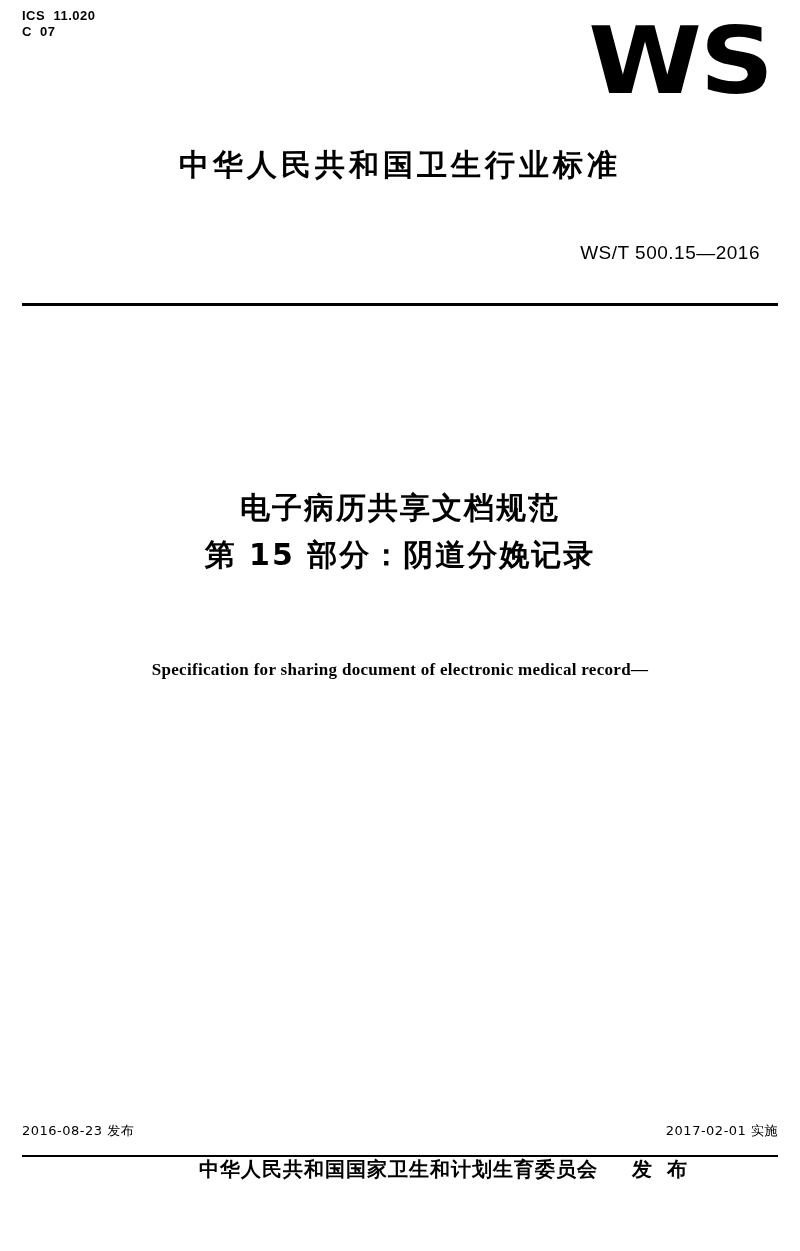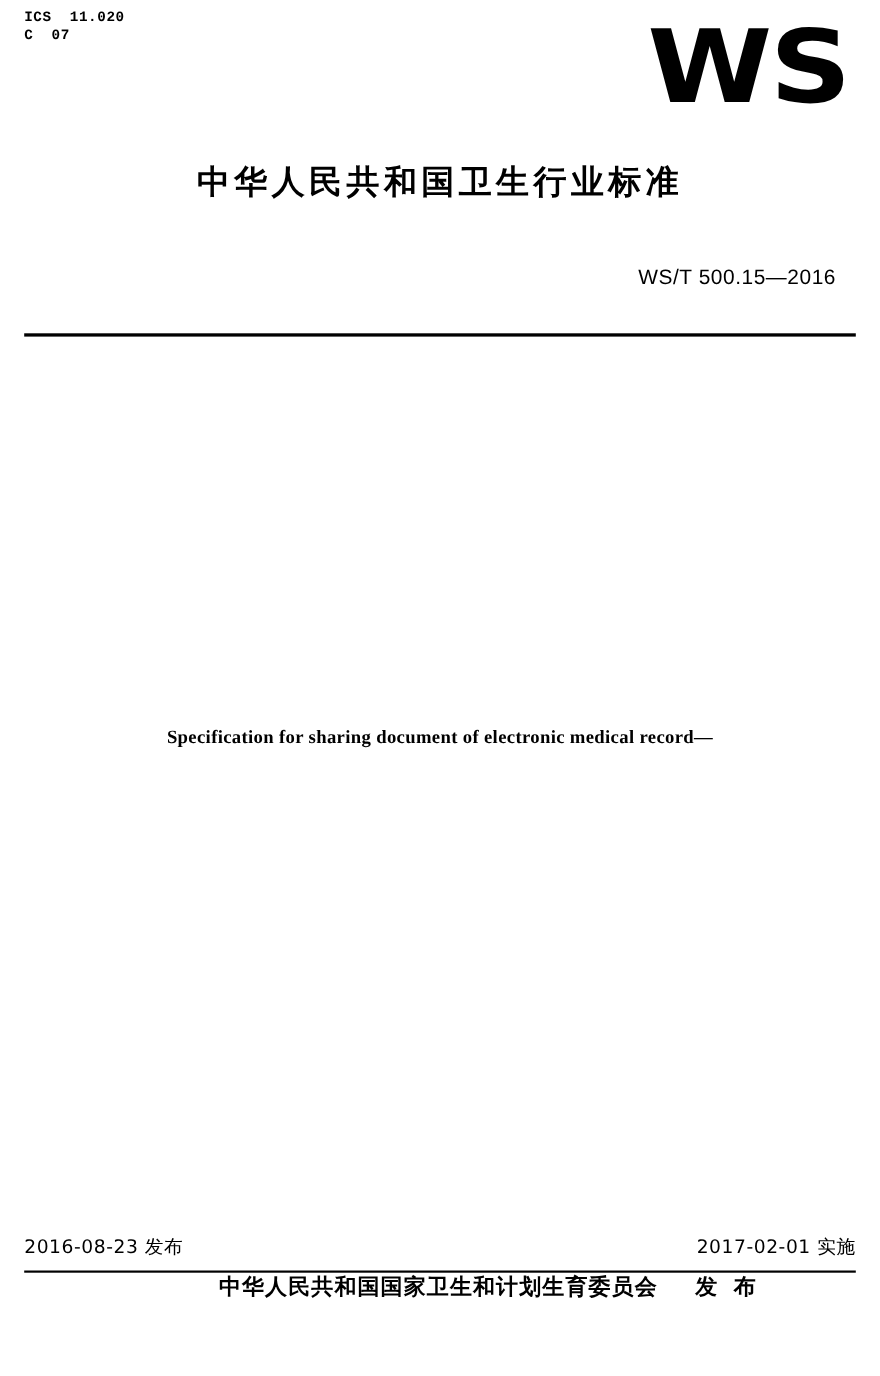--- a/index.html
+++ b/index.html
@@ -25,21 +25,21 @@
   }
 
   
   .ics-block {
     position: absolute;
     left: 22px;
     top: 8px;
     line-height: 1.25;
   }
   .ics-line {
-    font-family: Liberation Mono, monospace;
+    font-family: Liberation Sans, sans-serif;
     font-weight: bold;
     font-size: 13px;
     letter-spacing: 0.5px;
     white-space: pre;
   }
 
   
   .ws-logo {
     position: absolute;
     right: 28px;
@@ -126,21 +126,21 @@
   
   .dates {
     position: absolute;
     left: 22px;
     top: 1122px;
     width: 756px;
     display: flex;
     justify-content: space-between;
     align-items: baseline;
     font-family: "DejaVu Sans", sans-serif;
-    font-size: 17px;
+    font-size: 13px;
     letter-spacing: 0.5px;
   }
   .dates .issue,
   .dates .effective {
     white-space: nowrap;
   }
 
   
   .rule-bottom {
     position: absolute;
@@ -181,20 +181,24 @@
   </div>
 
   <div class="ws-logo">WS</div>
 
   <div class="std-title">中华人民共和国卫生行业标准</div>
 
   <div class="std-number">WS/T  500.15—2016</div>
 
   <div class="rule"></div>
 
+  <div class="main-title">
+    <div class="main-title-line">电子病历共享文档规范</div>
+    <div class="main-title-line">第 15 部分：阴道分娩记录</div>
+  </div>
 
   <div class="en-title">
     <div class="en-title-line">Specification for sharing document of electronic medical record—</div>
   </div>
 
   <div class="dates">
     <span class="issue">2016-08-23 发布</span>
     <span class="effective">2017-02-01 实施</span>
   </div>
 

